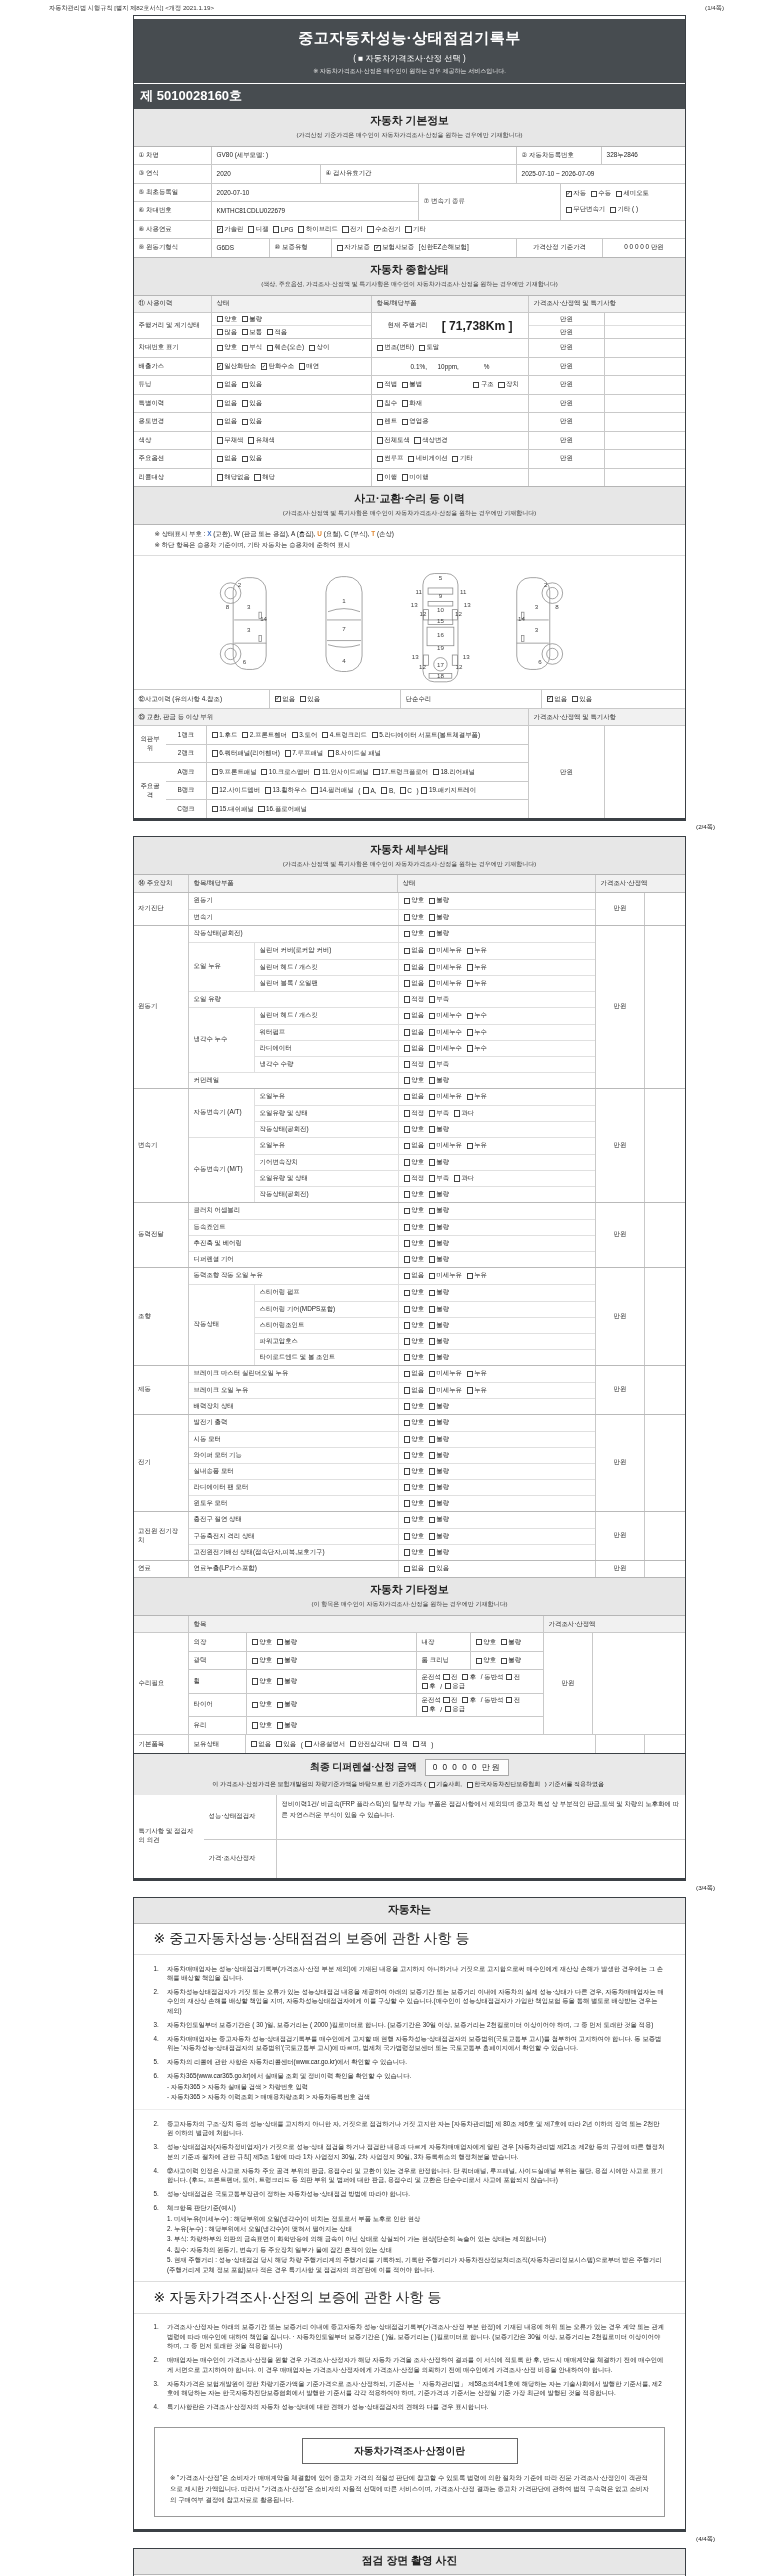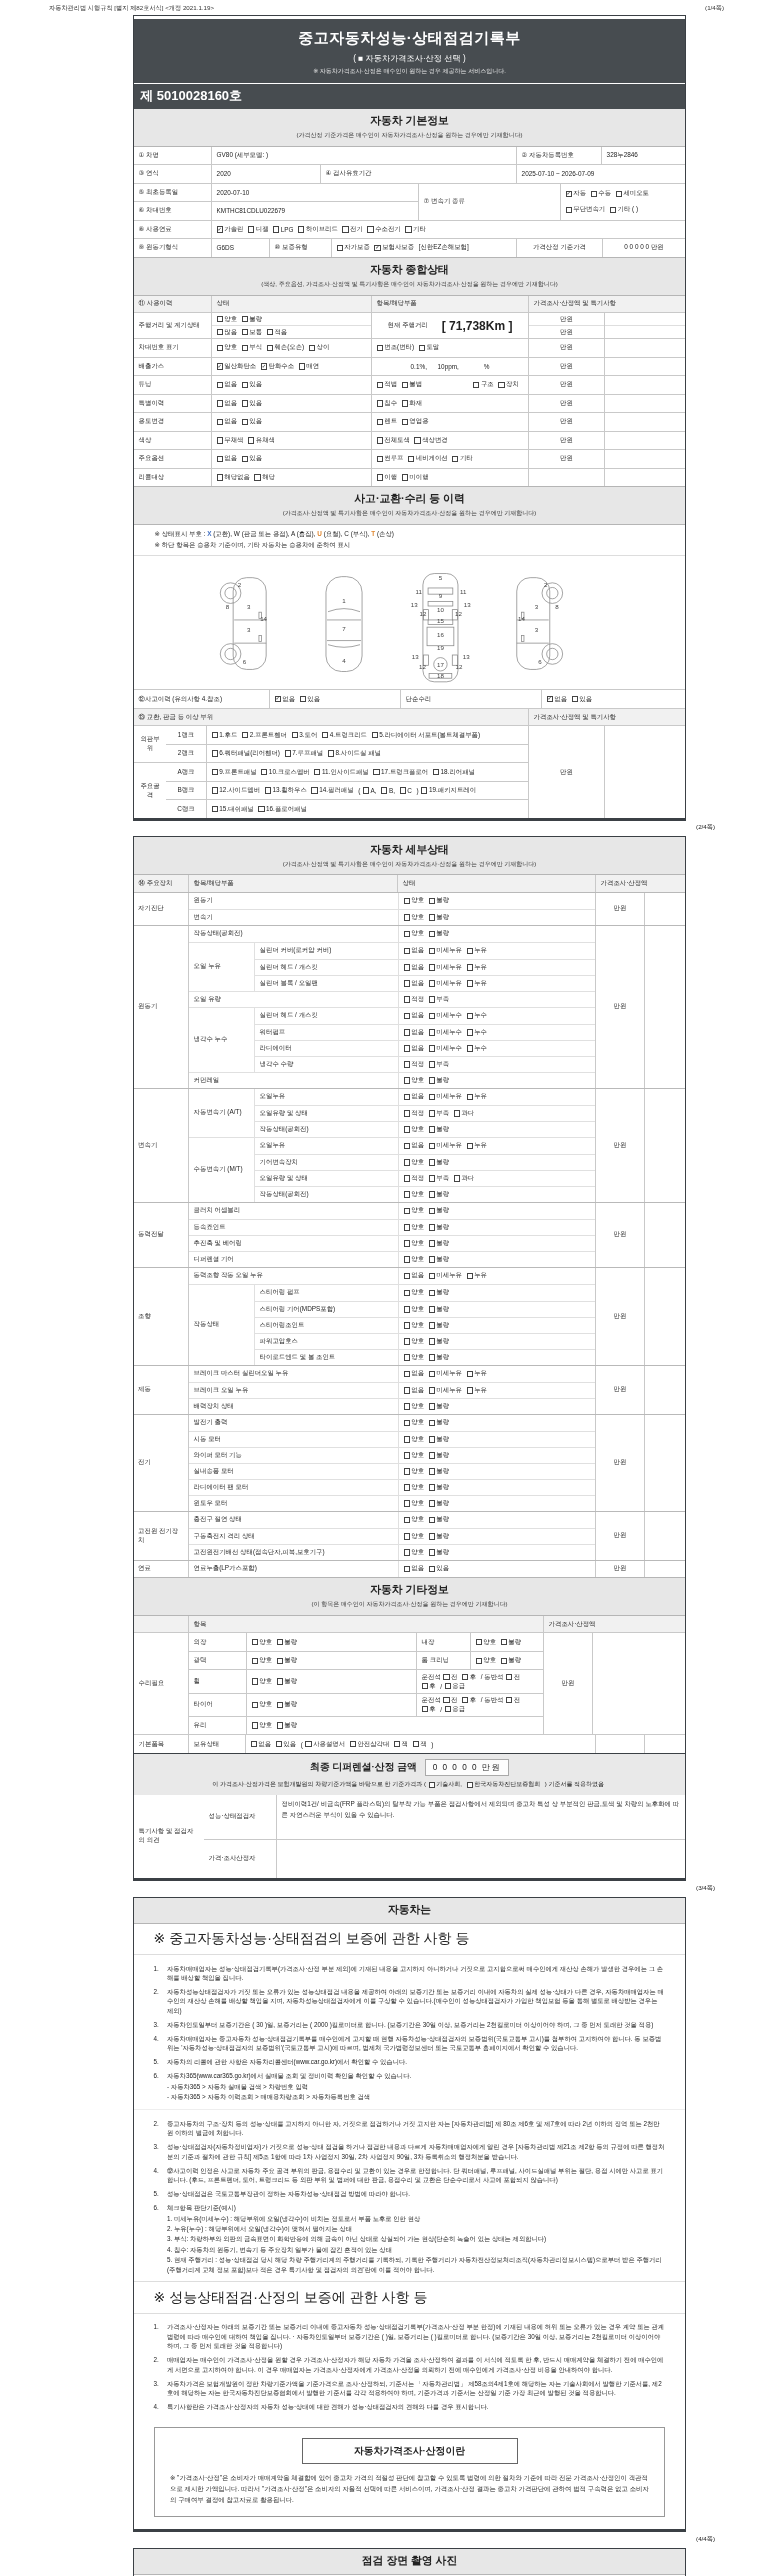--- a/index.html
+++ b/index.html
@@ -1715,21 +1715,21 @@
         </div>
         <div class="nitem">
           <span class="nnum">5.</span>
           <div class="ntext">성능·상태점검은 국토교통부장관이 정하는 자동차성능·상태점검 방법에 따라야 합니다.</div>
         </div>
         <div class="nitem">
           <span class="nnum">6.</span>
           <div class="ntext">체크항목 판단기준(예시)<div class="nsub">1. 미세누유(미세누수) : 해당부위에 오일(냉각수)이 비치는 정도로서 부품 노후로 인한 현상</div><div class="nsub">2. 누유(누수) : 해당부위에서 오일(냉각수)이 맺혀서 떨어지는 상태</div><div class="nsub">3. 부식: 차량하부와 외판의 금속표면이 화학반응에 의해 금속이 아닌 상태로 상실되어 가는 현상(단순히 녹슬어 있는 상태는 제외합니다)</div><div class="nsub">4. 침수: 자동차의 원동기, 변속기 등 주요장치 일부가 물에 잠긴 흔적이 있는 상태</div><div class="nsub">5. 현재 주행거리 : 성능·상태점검 당시 해당 차량 주행거리계의 주행거리를 기록하되, 기록한 주행거리가 자동차전산정보처리조직(자동차관리정보시스템)으로부터 받은 주행거리(주행거리계 교체 정보 포함)보다 적은 경우 특기사항 및 점검자의 의견'란에 이를 적어야 합니다.</div></div>
         </div>
       </div>
-  <div class="ntitle bt">※ 성능상태점검·산정의 보증에 관한 사항 등</div>
+  <div class="ntitle bt">※ 자동차가격조사·산정의 보증에 관한 사항 등</div>
   <div class="nbody">
         <div class="nitem">
           <span class="nnum">1.</span>
           <div class="ntext">가격조사·산정자는 아래의 보증기간 또는 보증거리 이내에 중고자동차 성능·상태점검기록부(가격조사·산정 부분 한정)에 기재된 내용에 허위 또는 오류가 있는 경우 계약 또는 관계법령에 따라 매수인에 대하여 책임을 집니다. · 자동차인도일부터 보증기간은 (      )일, 보증거리는 (      )킬로미터로 합니다. (보증기간은 30일 이상, 보증거리는 2천킬로미터 이상이어야 하며, 그 중 먼저 도래한 것을 적용합니다)</div>
         </div>
         <div class="nitem">
           <span class="nnum">2.</span>
           <div class="ntext">매매업자는 매수인이 가격조사·산정을 원할 경우 가격조사·산정자가 해당 자동차 가격을 조사·산정하여 결과를 이 서식에 적도록 한 후, 반드시 매매계약을 체결하기 전에 매수인에게 서면으로 고지하여야 합니다. 이 경우 매매업자는 가격조사·산정자에게 가격조사·산정을 의뢰하기 전에 매수인에게 가격조사·산정 비용을 안내하여야 합니다.</div>
         </div>
         <div class="nitem">

